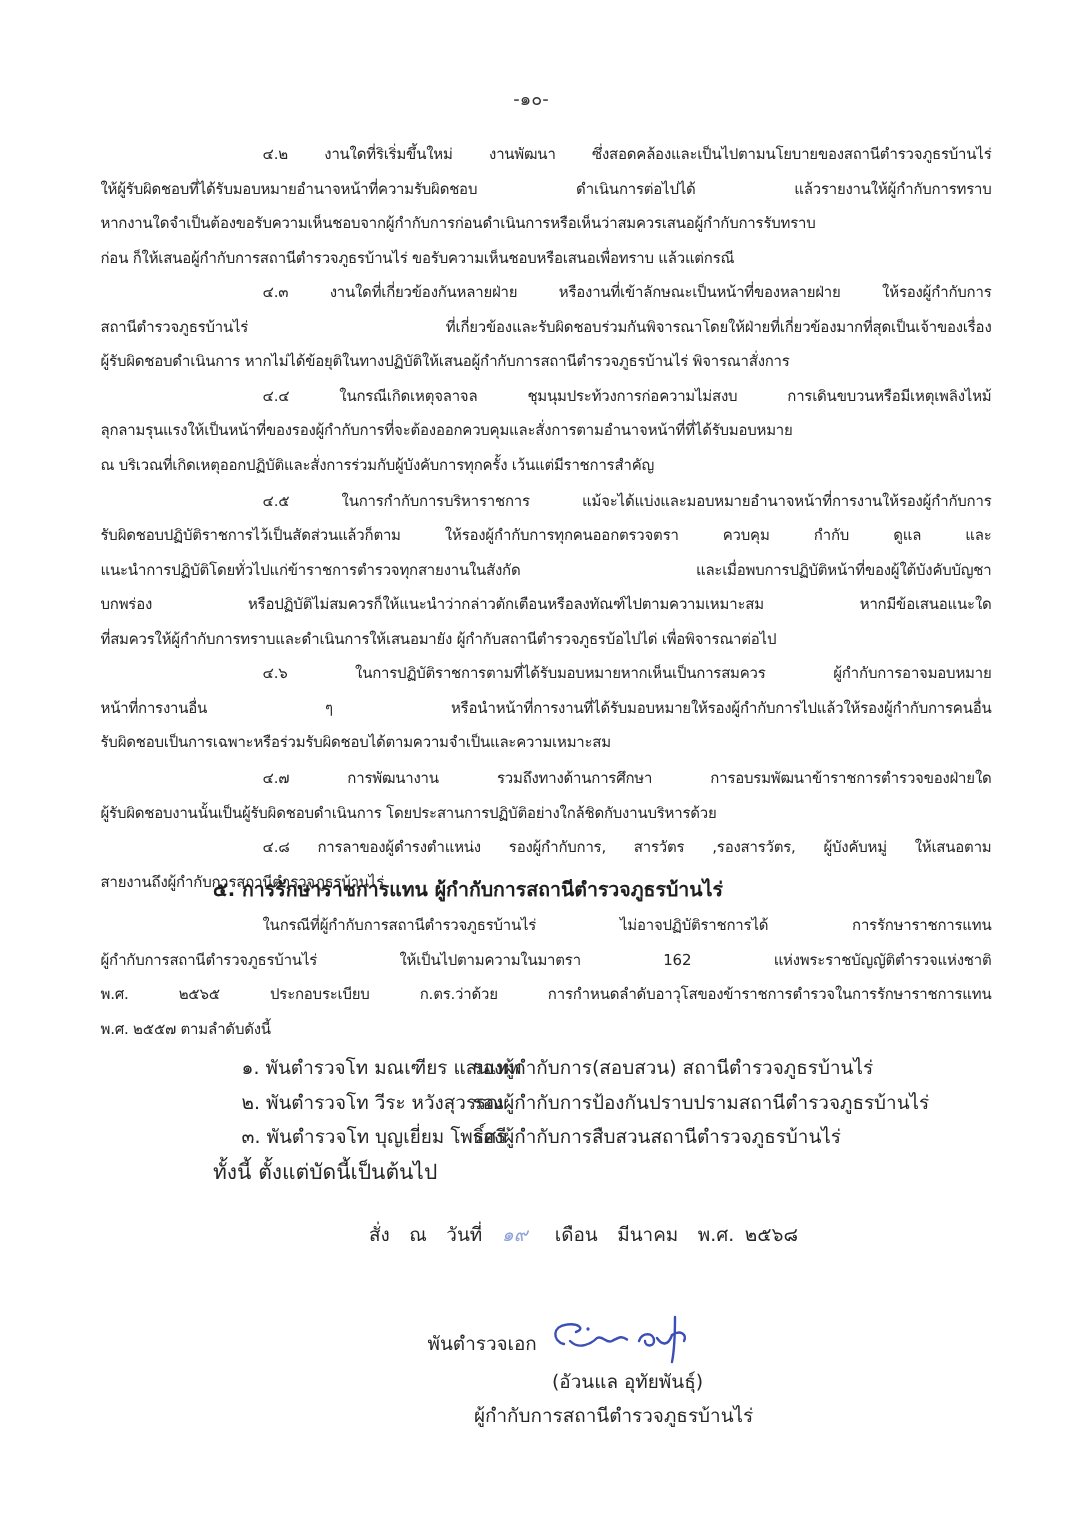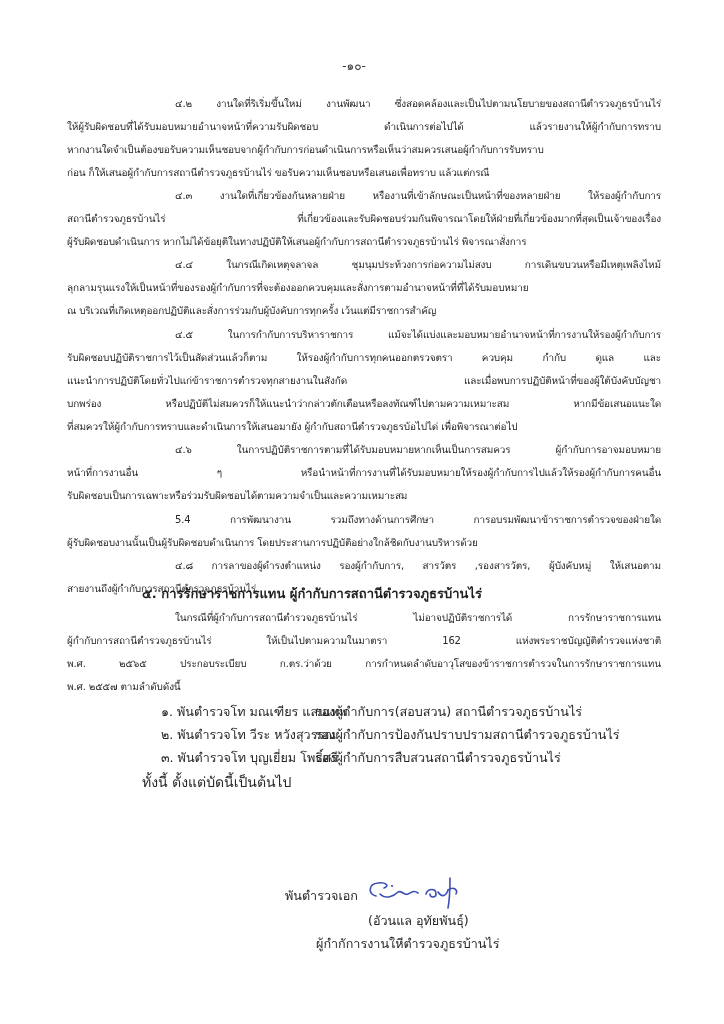--- a/index.html
+++ b/index.html
@@ -169,21 +169,21 @@
     <div class="line last" style="top:419px">ที่สมควรให้ผู้กำกับการทราบและดำเนินการให้เสนอมายัง ผู้กำกับสถานีตำรวจภูธรบ้อไปได่ เพื่อพิจารณาต่อไป</div>
   </div>
 
   <div>
     <div class="line indent" style="top:442px">๔.๖ ในการปฏิบัติราชการตามที่ได้รับมอบหมายหากเห็นเป็นการสมควร ผู้กำกับการอาจมอบหมาย</div>
     <div class="line" style="top:465px">หน้าที่การงานอื่น ๆ หรือนำหน้าที่การงานที่ได้รับมอบหมายให้รองผู้กำกับการไปแล้วให้รองผู้กำกับการคนอื่น</div>
     <div class="line last" style="top:488px">รับผิดชอบเป็นการเฉพาะหรือร่วมรับผิดชอบได้ตามความจำเป็นและความเหมาะสม</div>
   </div>
 
   <div>
-    <div class="line indent" style="top:512px">5.4 การพัฒนางาน รวมถึงทางด้านการศึกษา การอบรมพัฒนาข้าราชการตำรวจของฝ่ายใด</div>
+    <div class="line indent" style="top:512px">๔.๗ การพัฒนางาน รวมถึงทางด้านการศึกษา การอบรมพัฒนาข้าราชการตำรวจของฝ่ายใด</div>
     <div class="line last" style="top:535px">ผู้รับผิดชอบงานนั้นเป็นผู้รับผิดชอบดำเนินการ โดยประสานการปฏิบัติอย่างใกล้ชิดกับงานบริหารด้วย</div>
   </div>
 
   <div>
     <div class="line indent" style="top:558px">๔.๘ การลาของผู้ดำรงตำแหน่ง รองผู้กำกับการ, สารวัตร ,รองสารวัตร, ผู้บังคับหมู่  ให้เสนอตาม</div>
     <div class="line last" style="top:581px">สายงานถึงผู้กำกับการสถานีตำรวจภูธรบ้านไร่</div>
   </div>
 
   <div>
     <div class="heading" style="top:586px; margin-top:0;">๕. การรักษาราชการแทน ผู้กำกับการสถานีตำรวจภูธรบ้านไร่</div>
@@ -201,25 +201,35 @@
       <span class="li-role" style="left:154px">รองผู้กำกับการป้องกันปราบปรามสถานีตำรวจภูธรบ้านไร่</span>
     </div>
     <div class="list-item" style="top:750px">
       <span class="li-name">๓. พันตำรวจโท บุญเยี่ยม  โพธิ์ศรี</span>
       <span class="li-role" style="left:154px">รองผู้กำกับการสืบสวนสถานีตำรวจภูธรบ้านไร่</span>
     </div>
   </div>
 
   <div class="closing" style="top:774px">ทั้งนี้ ตั้งแต่บัดนี้เป็นต้นไป</div>
 
+  <div class="date-line">
+    <span>สั่ง</span>
+    <span>ณ</span>
+    <span>วันที่</span>
+    <span class="handwritten-day">๑๙</span>
+    <span>เดือน</span>
+    <span>มีนาคม</span>
+    <span style="margin-right:3px">พ.ศ.</span>
+    <span>๒๕๖๘</span>
+  </div>
 
   <div class="sig-block">
     <div class="sig-rank">พันตำรวจเอก</div>
     <svg class="sig-svg" viewBox="0 0 110 36">
       <path d="M14 22 C6 20, 6 10, 16 9 C24 8, 28 12, 22 14 M18 20 C24 26, 32 22, 36 18 C40 16, 42 22, 46 20 C50 18, 52 16, 56 19" fill="none" stroke="#3c4fb5" stroke-width="1.6" stroke-linecap="round"></path>
       <path d="M64 20 C66 14, 74 14, 74 20 C74 24, 68 24, 68 20 M76 18 C80 24, 84 22, 86 16 M88 4 C88 14, 88 24, 86 34 M86 16 C92 12, 96 16, 94 20" fill="none" stroke="#3c4fb5" stroke-width="1.6" stroke-linecap="round"></path>
       <circle cx="30" cy="12" r="1.1" fill="#3c4fb5"></circle>
     </svg>
     <div class="sig-name">(อัวนแล  อุทัยพันธุ์)</div>
-    <div class="sig-title">ผู้กำกัการงานใหีตำรวจภูธรบ้านไร่</div>
+    <div class="sig-title">ผู้กำกับการสถานีตำรวจภูธรบ้านไร่</div>
   </div>
 
 </div>
 
 </body></html>

